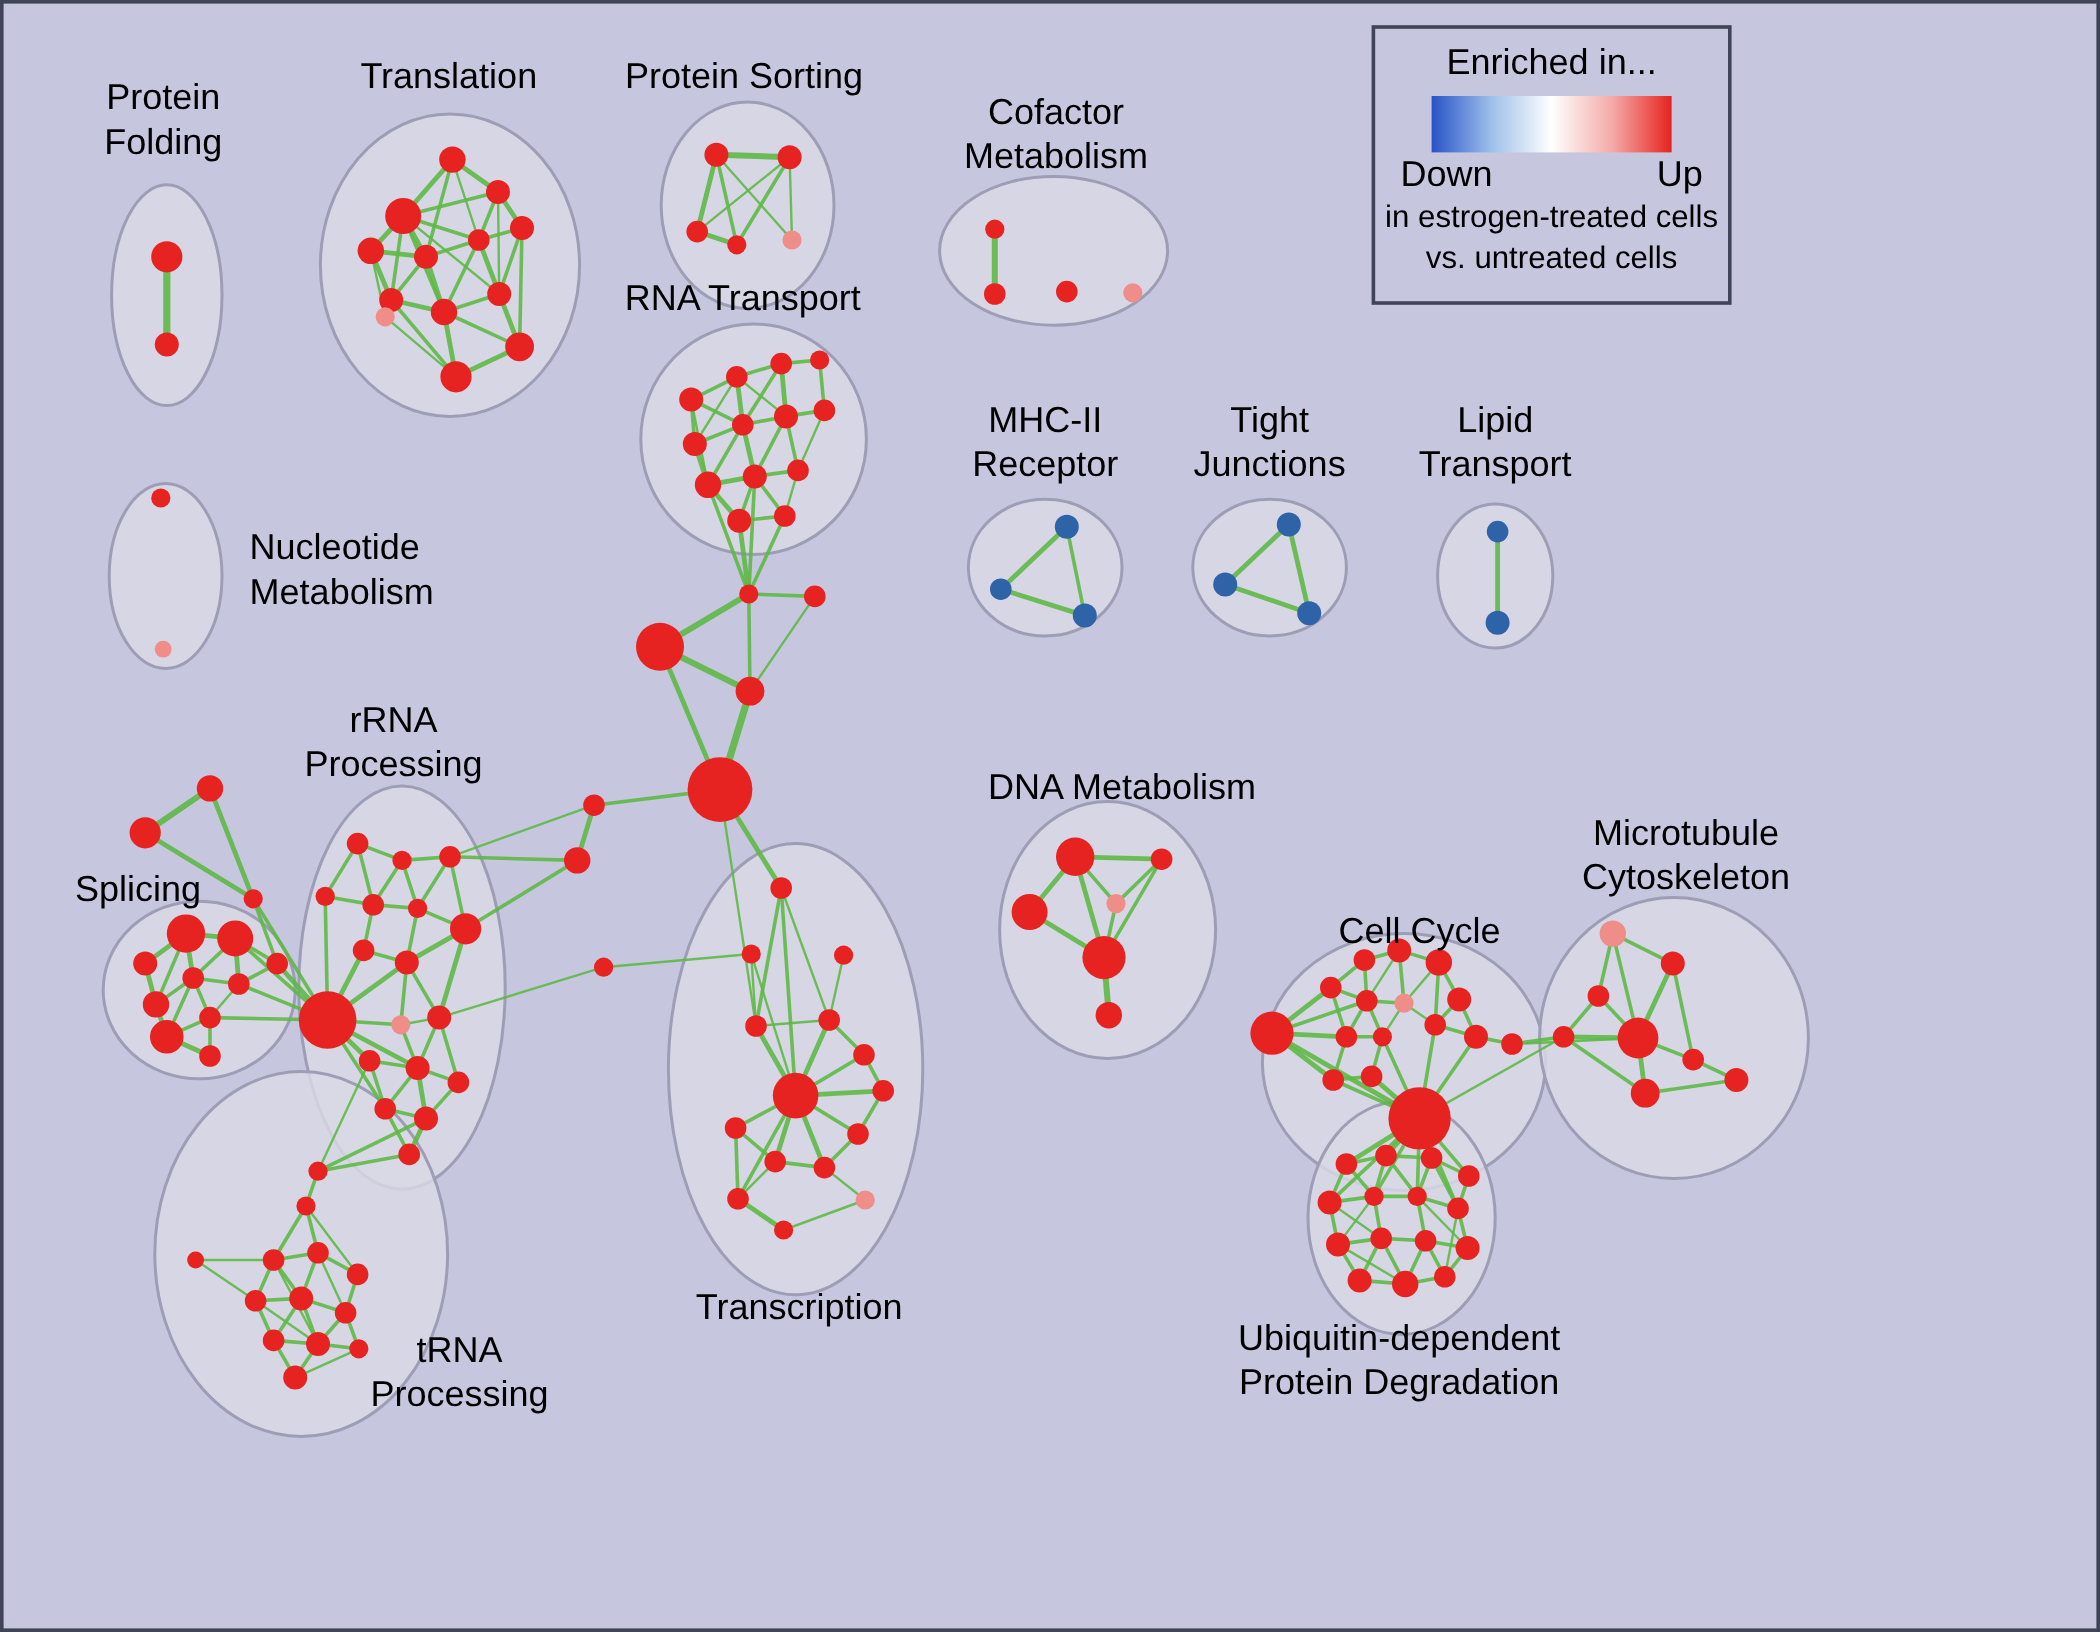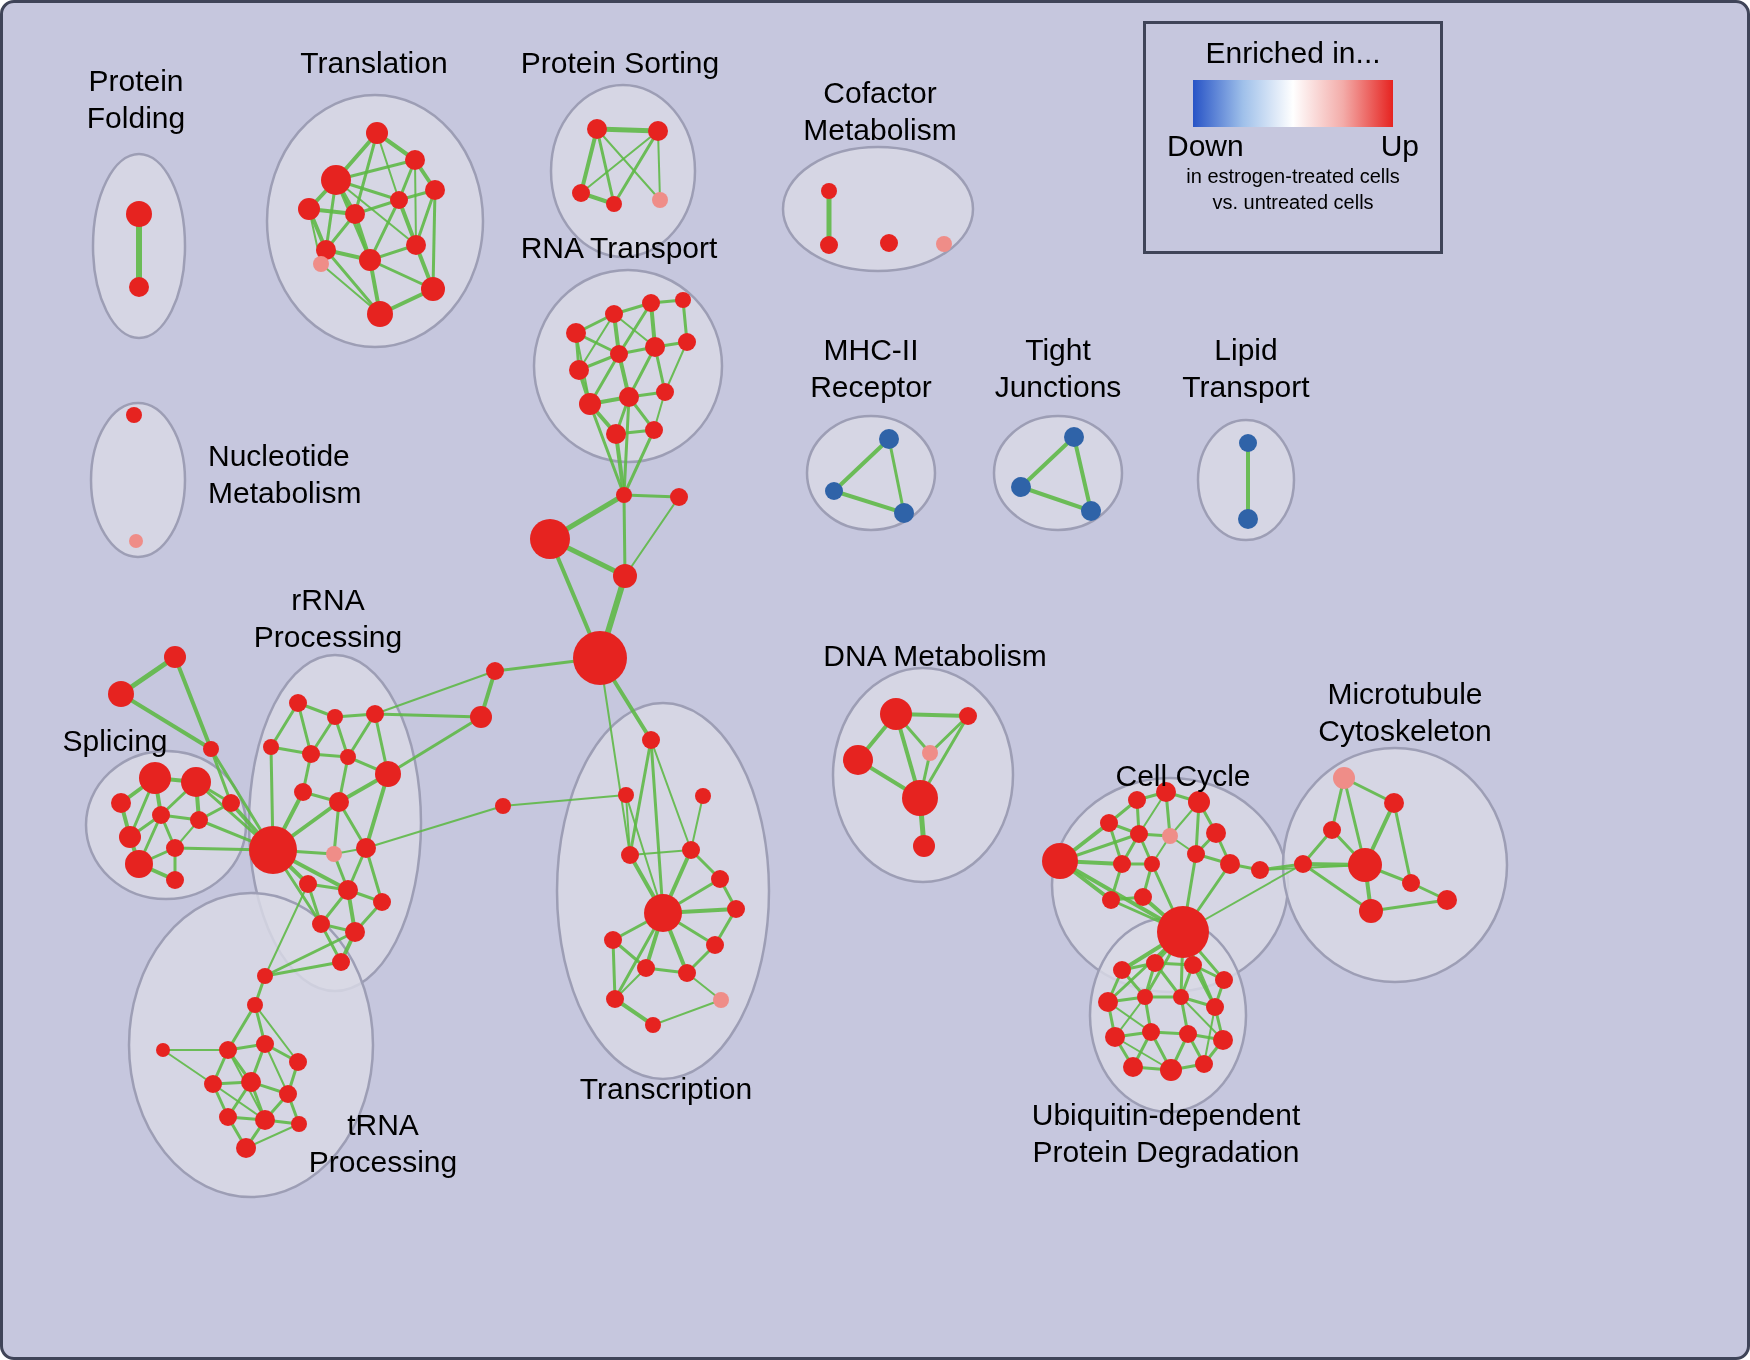--- a/index.html
+++ b/index.html
@@ -2,21 +2,20 @@
 <html><head>
 <meta charset="utf-8">
 <style>
   html,body{margin:0;padding:0;}
   .figure{
     position:relative;
     width:1750px;height:1360px;
     box-sizing:border-box;
     overflow:hidden;
     font-family:"Liberation Sans", sans-serif;
-    border-radius:14px;
   }
   .figure svg{position:absolute;left:0;top:0;}
   .cluster-label{
     font-family:"Liberation Sans", sans-serif;
     font-size:30px;
     fill:#000;
   }
   .legend{
     position:absolute;
     left:1140px;top:18px;
@@ -33,21 +32,21 @@
     margin:10px auto 2px auto;
   }
   .legend-row{
     width:252px;
     margin:0 auto;
     display:flex;
     justify-content:space-between;
     font-size:30px;
     align-items:flex-end;
   }
-  .legend-sub{font-size:20px;line-height:1.32;}
+  .legend-sub{font-size:26px;line-height:1.32;}
 </style>
 </head>
 <body>
 
 <div class="figure" style="background: rgb(198, 199, 222); border: 3px solid rgb(63, 68, 88);">
   <svg id="network" width="1750" height="1360" viewBox="0 0 1750 1360">
       <g>
         <ellipse cx="136" cy="243" rx="46" ry="92" fill="#d9d9e5" fill-opacity="0.82" stroke="#9d9eb5" stroke-width="2.5"></ellipse>
         <ellipse cx="372" cy="218" rx="108" ry="126" fill="#d9d9e5" fill-opacity="0.82" stroke="#9d9eb5" stroke-width="2.5"></ellipse>
         <ellipse cx="620" cy="168" rx="72" ry="86" fill="#d9d9e5" fill-opacity="0.82" stroke="#9d9eb5" stroke-width="2.5"></ellipse>

